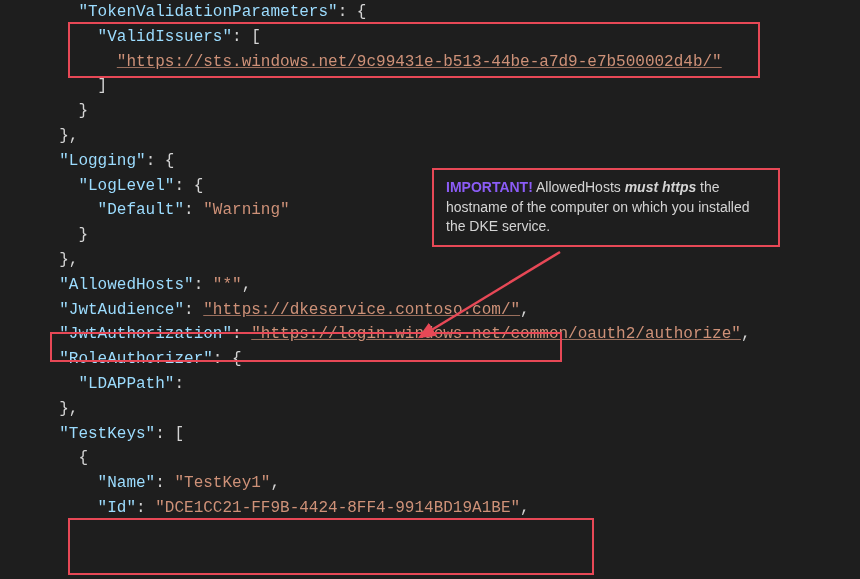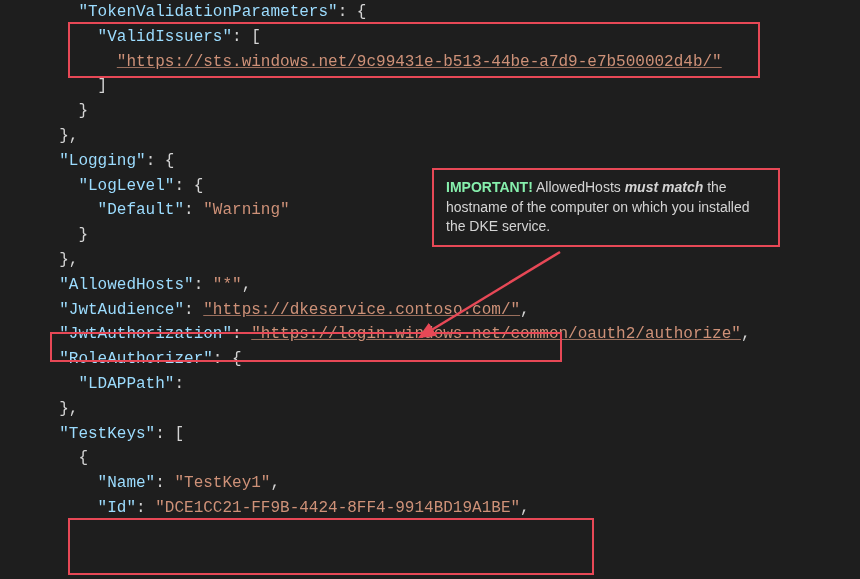--- a/index.html
+++ b/index.html
@@ -35,21 +35,21 @@
       position: absolute;
       border: 2px solid #e74856;
       background: #1e1e1e;
       padding: 8px 12px;
       font-family: Verdana, Arial, sans-serif;
       font-size: 14px;
       color: #d4d4d4;
       width: 348px;
       line-height: 1.4;
     }
-    .callout .important { color: #86efac; font-weight: bold; margin-top: 12px; }
+    .callout .important { color: #8b5cf6; font-weight: bold; margin-top: 12px; }
     .callout .italic { font-style: italic; font-weight: bold; }
 
     svg.arrow {
       position: absolute;
       pointer-events: none;
     }
   </style>
 </head>
 <body>
 
@@ -75,21 +75,21 @@
       <span class="key">"Name"</span><span class="punct">: </span><span class="string">"TestKey1"</span><span class="punct">,</span>
       <span class="key">"Id"</span><span class="punct">: </span><span class="string">"DCE1CC21-FF9B-4424-8FF4-9914BD19A1BE"</span><span class="punct">,</span></div>
 
 <div class="annotation-box" style="left:68px; top:22px; width:692px; height:56px;"></div>
 
 <div class="annotation-box" style="left:50px; top:332px; width:512px; height:30px;"></div>
 
 <div class="annotation-box" style="left:68px; top:518px; width:526px; height:57px;"></div>
 
 <div class="callout" style="left:432px; top:168px;">
-  <span class="important">IMPORTANT!</span><span> AllowedHosts </span><span class="italic">must match</span><span> the hostname of the computer on which you installed the DKE service.</span>
+  <span class="important">IMPORTANT!</span><span> AllowedHosts </span><span class="italic">must https</span><span> the hostname of the computer on which you installed the DKE service.</span>
 </div>
 
 <svg class="arrow" style="left:400px; top:242px; width:180px; height:110px;">
   <defs>
     <marker id="arrowhead" markerWidth="8" markerHeight="8" refX="6" refY="3" orient="auto">
       <polygon points="0 0, 7 3, 0 6" fill="#e74856"></polygon>
     </marker>
   </defs>
   <line x1="160" y1="10" x2="20" y2="95" stroke="#e74856" stroke-width="2.5" marker-end="url(#arrowhead)"></line>
 </svg>

